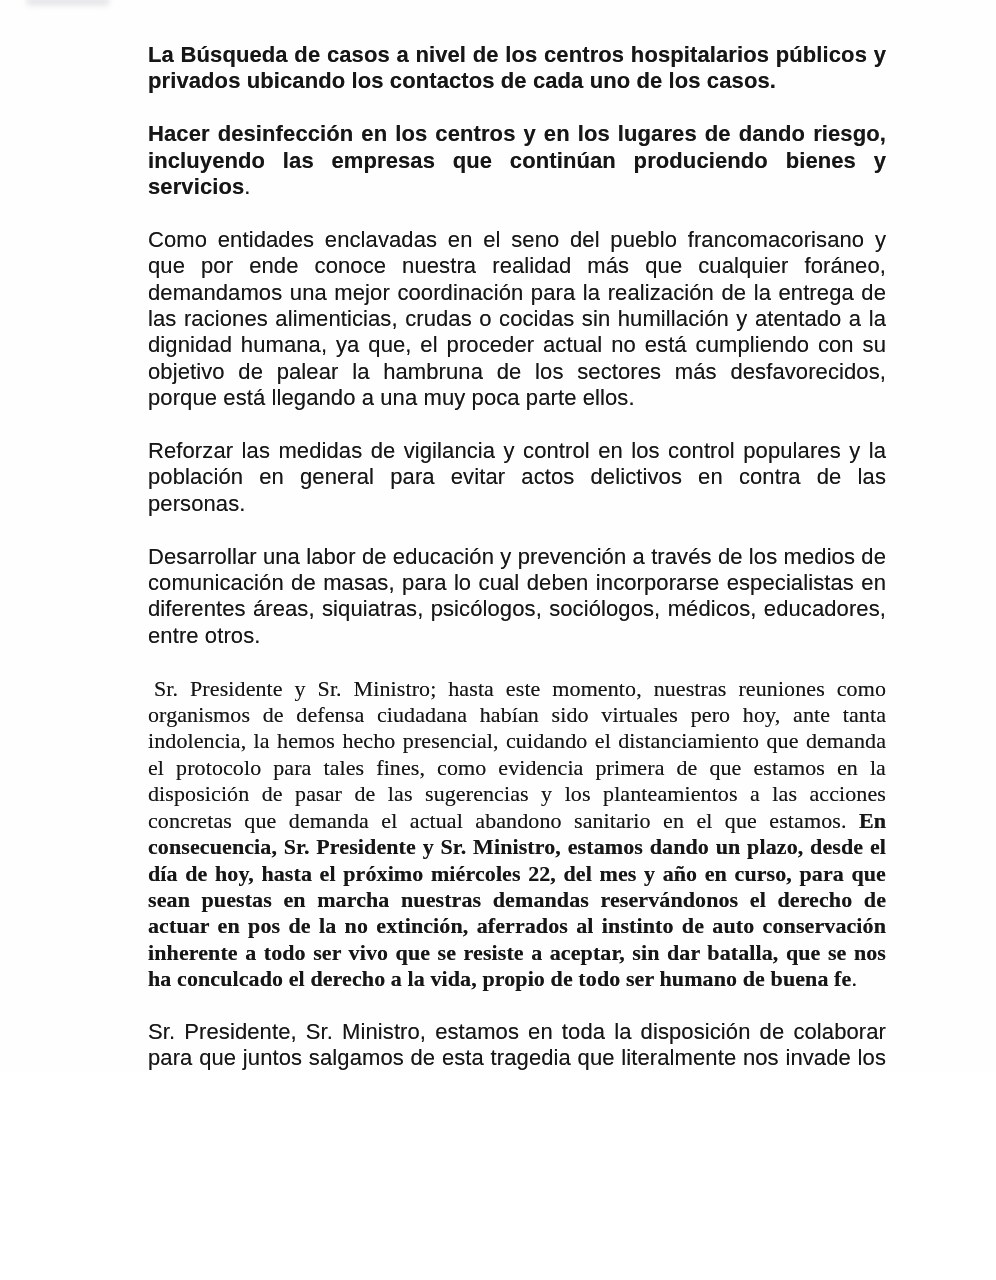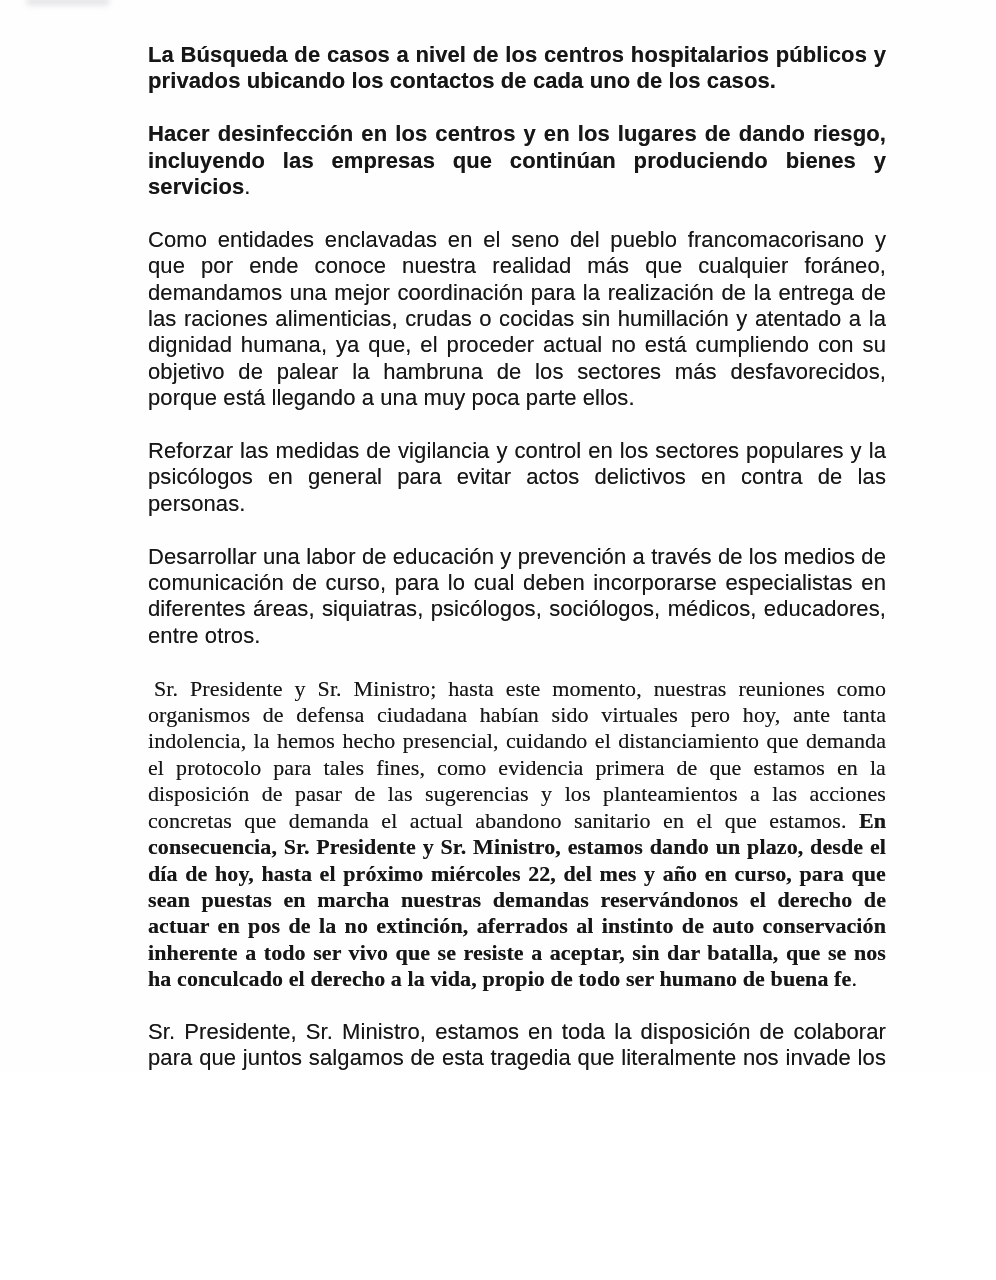--- a/index.html
+++ b/index.html
@@ -50,18 +50,18 @@
 </style>
 </head>
 <body>
 
 <div class="page" style="background: rgb(254, 254, 254);">
   <div class="scan-smudge"></div>
   <main class="text-block" style="color: rgb(22, 22, 22);">
       <p class="para"><span class="run bold">La Búsqueda de casos a nivel de los centros hospitalarios públicos y privados ubicando los contactos de cada uno de los casos.</span></p>
       <p class="para"><span class="run bold">Hacer desinfección en los centros y en los lugares de dando riesgo, incluyendo las empresas que continúan produciendo bienes y servicios</span><span class="run">.</span></p>
       <p class="para"><span class="run">Como entidades enclavadas en el seno del pueblo francomacorisano y que por ende conoce nuestra realidad más que cualquier foráneo, demandamos una mejor coordinación para la realización de la entrega de las raciones alimenticias, crudas o cocidas sin humillación y atentado a la dignidad humana, ya que, el proceder actual no está cumpliendo con su objetivo de palear la hambruna de los sectores más desfavorecidos, porque está llegando a una muy poca parte ellos.</span></p>
-      <p class="para"><span class="run">Reforzar las medidas de vigilancia y control en los sectores populares y la psicólogos en general para evitar actos delictivos en contra de las personas.</span></p>
-      <p class="para"><span class="run">Desarrollar una labor de educación y prevención a través de los medios de comunicación de curso, para lo cual deben incorporarse especialistas en diferentes áreas, siquiatras, psicólogos, sociólogos, médicos, educadores, entre otros.</span></p>
+      <p class="para"><span class="run">Reforzar las medidas de vigilancia y control en los control populares y la población en general para evitar actos delictivos en contra de las personas.</span></p>
+      <p class="para"><span class="run">Desarrollar una labor de educación y prevención a través de los medios de comunicación de masas, para lo cual deben incorporarse especialistas en diferentes áreas, siquiatras, psicólogos, sociólogos, médicos, educadores, entre otros.</span></p>
       <p class="para indent"><span class="run">Sr. Presidente y Sr. Ministro; hasta este momento, nuestras  reuniones como organismos de defensa ciudadana habían sido virtuales pero hoy, ante tanta indolencia, la hemos hecho presencial, cuidando el distanciamiento  que demanda el protocolo para tales fines, como evidencia primera de que estamos en la disposición de pasar de las sugerencias y los planteamientos a las acciones concretas que demanda el actual abandono sanitario en el que estamos. </span><span class="run bold">En consecuencia, Sr. Presidente y Sr. Ministro, estamos dando un plazo, desde el día de hoy, hasta el próximo miércoles 22, del mes y año en curso, para que sean puestas en marcha nuestras demandas reservándonos el derecho de actuar en pos de la no extinción, aferrados al instinto de auto conservación inherente a todo ser vivo que se resiste a aceptar, sin dar batalla, que se nos ha conculcado el derecho a la vida, propio de todo ser humano de buena fe</span><span class="run">.</span></p>
       <p class="para"><span class="run">Sr. Presidente, Sr. Ministro, estamos en toda la disposición de colaborar para que juntos salgamos de esta tragedia que literalmente nos invade los pulmones y nos mata por asfixia u otras complicaciones. Esperamos de ustedes, más que la bravura y el desenfreno del poderoso, el actuar racional de los sabios y la sinergia buscada por estas organizaciones y personalidades a fin de unidos, cercenar la cabeza de este virus que nos mata.</span></p>
     </main>
 </div>
 
 </body></html>

